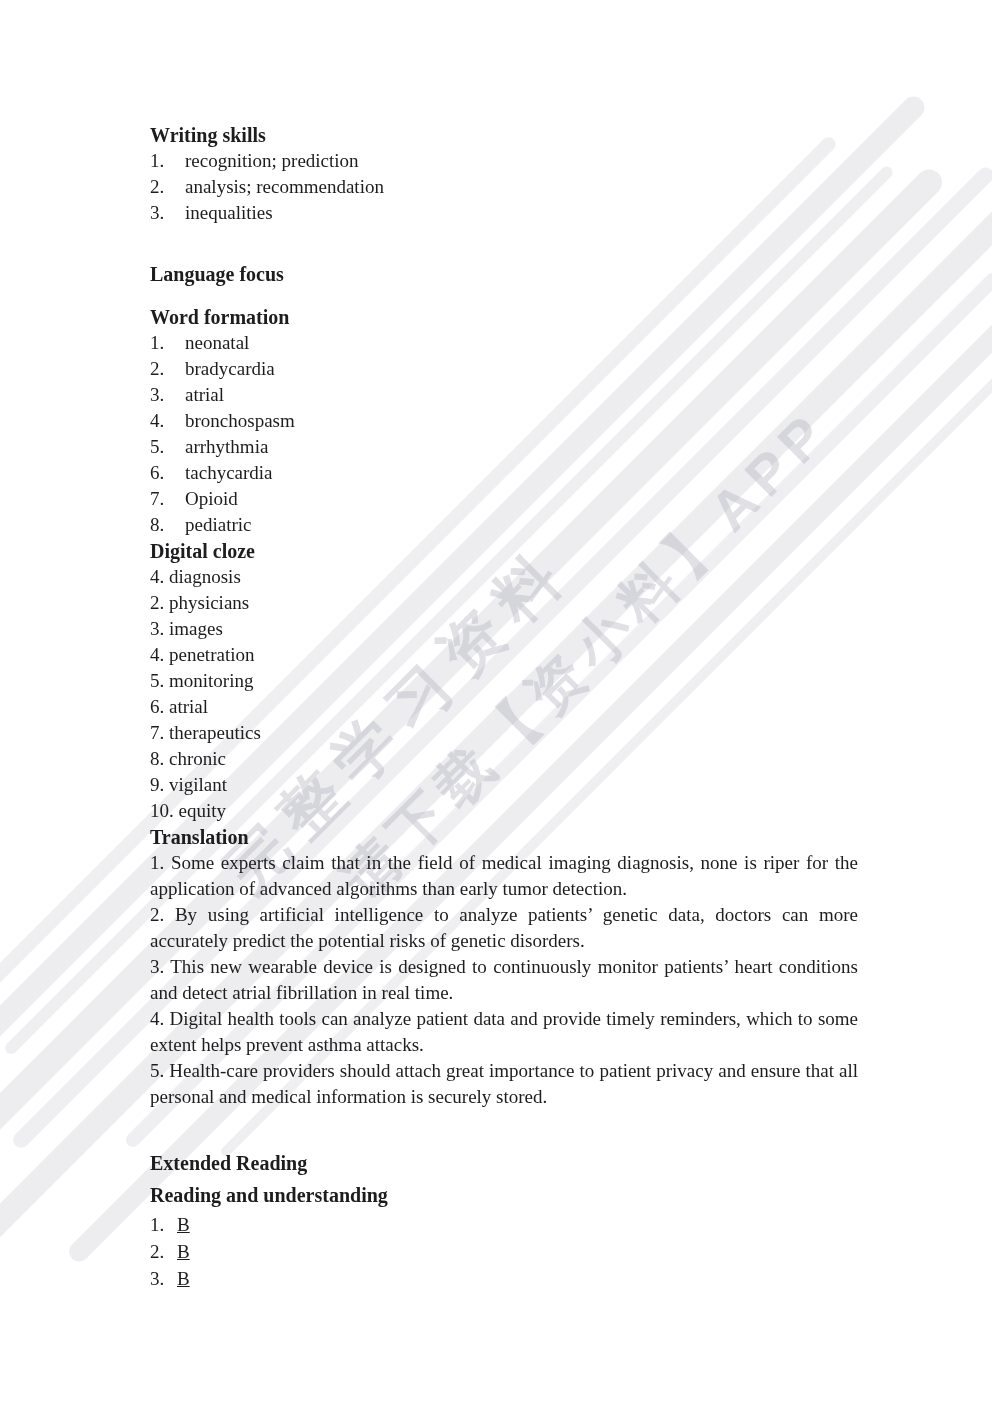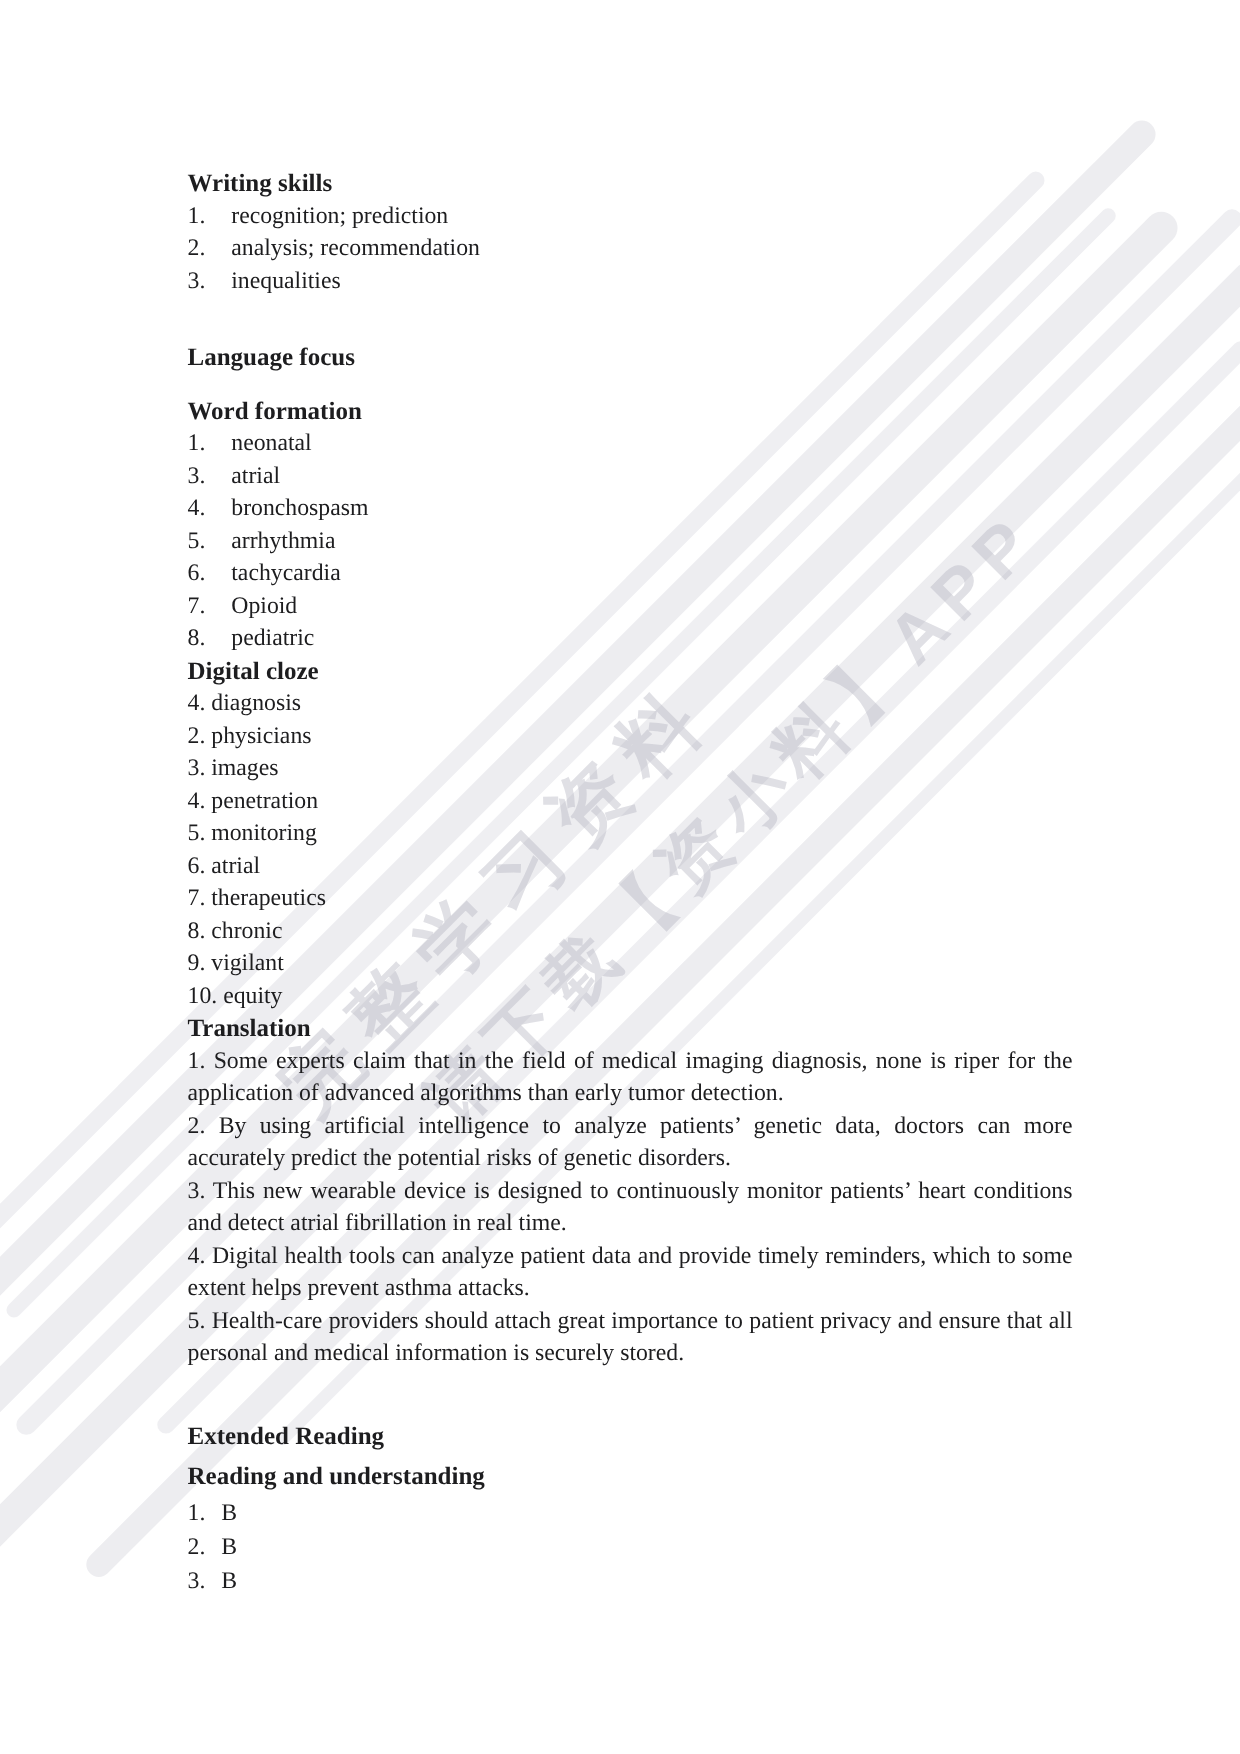--- a/index.html
+++ b/index.html
@@ -30,35 +30,35 @@
     font-family:"Liberation Sans", sans-serif;
     font-weight:bold;
     color:rgba(178,178,190,0.40);
     white-space:nowrap;
   }
   .wm-line1{ left:463px; top:74px;  font-size:62px; letter-spacing:14px; }
   .wm-line2{ left:540px; top:168px; font-size:56px; letter-spacing:9px; }
 
   
   .page{
-    position:absolute; left:150px; top:134px; width:708px;
+    position:absolute; left:150px; top:122px; width:708px;
     font-size:19px; line-height:26px;
     z-index:1;
   }
   .h{ font-weight:bold; font-size:20px; line-height:26px; }
   .row{ line-height:26px; }
   .num{ display:inline-block; width:35px; }
   .flush{ line-height:26px; }
   .para{ margin:0; text-align:justify; text-align-last:left; line-height:26px; }
   .sec-language{ margin-top:35px; }
   .h-word{ margin-top:17px; }
   .sec-extended{ margin-top:40px; }
   .h-reading{ margin-top:6px; }
   .reading-list{ margin-top:3px; }
-  .reading-row{ line-height:27px; }
+  .reading-row{ line-height:27px;text-decoration:underline; }
   .num2{ display:inline-block; width:27px; }
 </style>
 </head>
 <body>
 
 <div class="watermark">
   <div class="wm-stroke" style="top:8px;   left:60px;  width:1350px; height:14px;"></div>
   <div class="wm-stroke alt" style="top:38px;  left:0;     width:1500px; height:22px;"></div>
   <div class="wm-stroke" style="top:70px;  left:180px; width:1250px; height:12px;"></div>
   <div class="wm-stroke alt" style="top:100px; left:40px;  width:1420px; height:26px;"></div>
@@ -85,20 +85,23 @@
       <span class="num">3.</span><span>inequalities</span>
     </div>
   </div>
 
   <div class="sec-language">
     <div class="h">Language focus</div>
     <div class="h h-word">Word formation</div>
 
     <div class="row">
       <span class="num">1.</span><span>neonatal</span>
+    </div>
+    <div class="row">
+      <span class="num">2.</span><span>bradycardia</span>
     </div>
     <div class="row">
       <span class="num">3.</span><span>atrial</span>
     </div>
     <div class="row">
       <span class="num">4.</span><span>bronchospasm</span>
     </div>
     <div class="row">
       <span class="num">5.</span><span>arrhythmia</span>
     </div>

